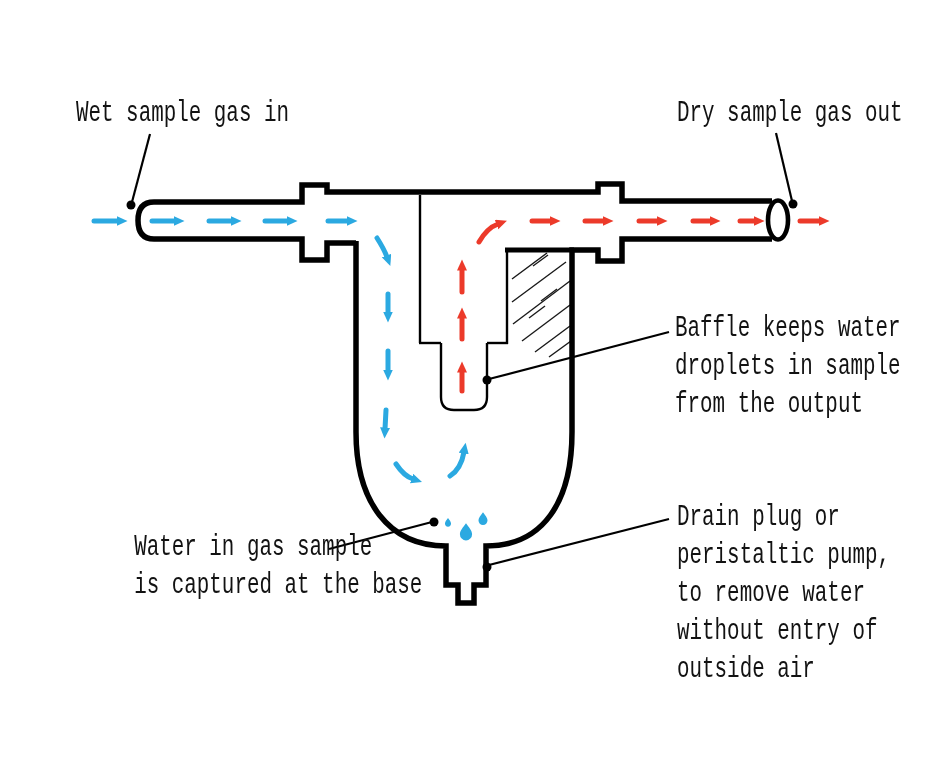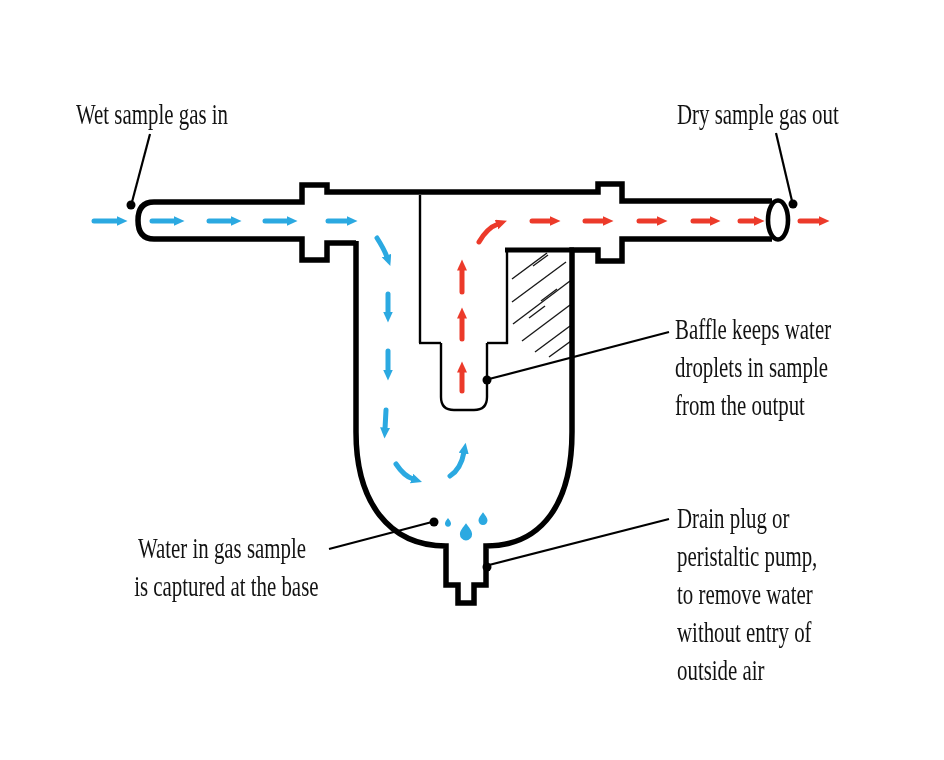--- a/index.html
+++ b/index.html
@@ -2,21 +2,21 @@
 <html style="--wet_flow: #2BA9E1; --dry_flow: #EC3A2A; --outline: #000000; --text: #121212; --background: #FFFFFF;"><head>
 <meta charset="utf-8">
 <style>
   html, body { margin: 0; padding: 0; background: #ffffff; }
   .canvas {
     position: relative;
     width: 944px;
     height: 760px;
     background: var(--background, #ffffff);
     overflow: hidden;
-    font-family: Liberation Serif, serif;
+    font-family: Liberation Mono, monospace;
   }
   .canvas svg { position: absolute; left: 0; top: 0; }
 
   
   .outline { stroke: var(--outline, #000); stroke-width: 5.5; fill: none; stroke-linejoin: miter; stroke-linecap: butt; }
   .opening { stroke: var(--outline, #000); stroke-width: 4.6; fill: #fff; }
   .plate   { stroke: var(--outline, #000); stroke-width: 5; fill: none; }
   .thin    { stroke: var(--outline, #000); stroke-width: 2.4; fill: none; }
   .hatch   { stroke: var(--outline, #1a1a1a); stroke-width: 1.4; fill: none; opacity: .9; }
 

